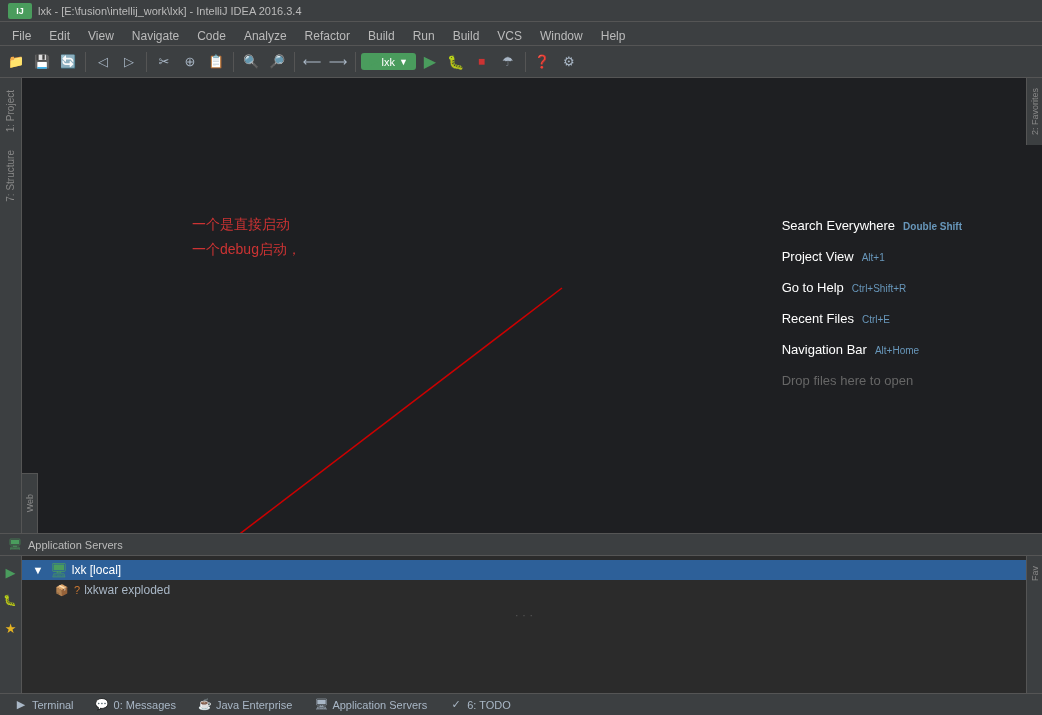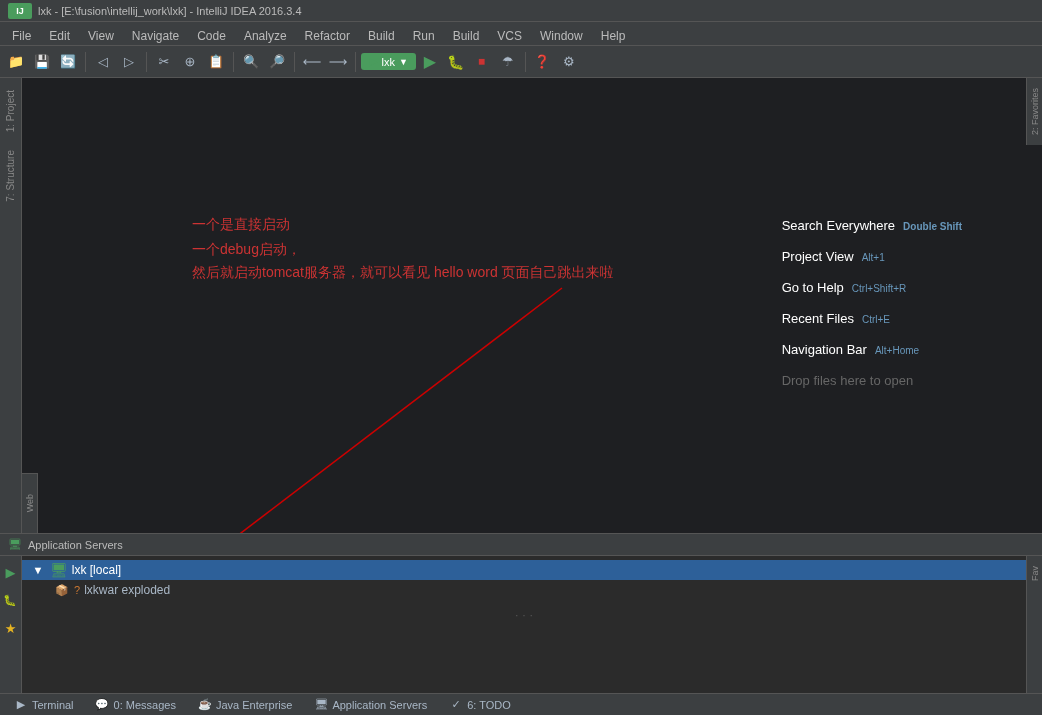--- a/index.html
+++ b/index.html
@@ -408,21 +408,20 @@
 
   <div id="left-sidebar">
     <div class="sidebar-tab-vertical">1: Project</div>
     <div class="sidebar-tab-vertical">7: Structure</div>
   </div>
 
   <div id="editor-area">
 
     <div class="annotation-text" style="top: 138px; left: 170px;">一个是直接启动</div>
     <div class="annotation-text" style="top: 163px; left: 170px;">一个debug启动，</div>
-    <div class="annotation-text" style="top: 186px; left: 170px;">然后就启动tomcat服务器，就可以看见 hello word 页面自己跳出来啦</div>
 
     <svg id="red-arrow">
       <defs>
         <marker id="arrowhead" markerWidth="8" markerHeight="6" refX="8" refY="3" orient="auto">
           <polygon points="0 0, 8 3, 0 6" fill="#cc0000"></polygon>
         </marker>
       </defs>
       <line x1="540" y1="210" x2="160" y2="500" stroke="#cc0000" stroke-width="1.5" marker-end="url(#arrowhead)"></line>
     </svg>
 

